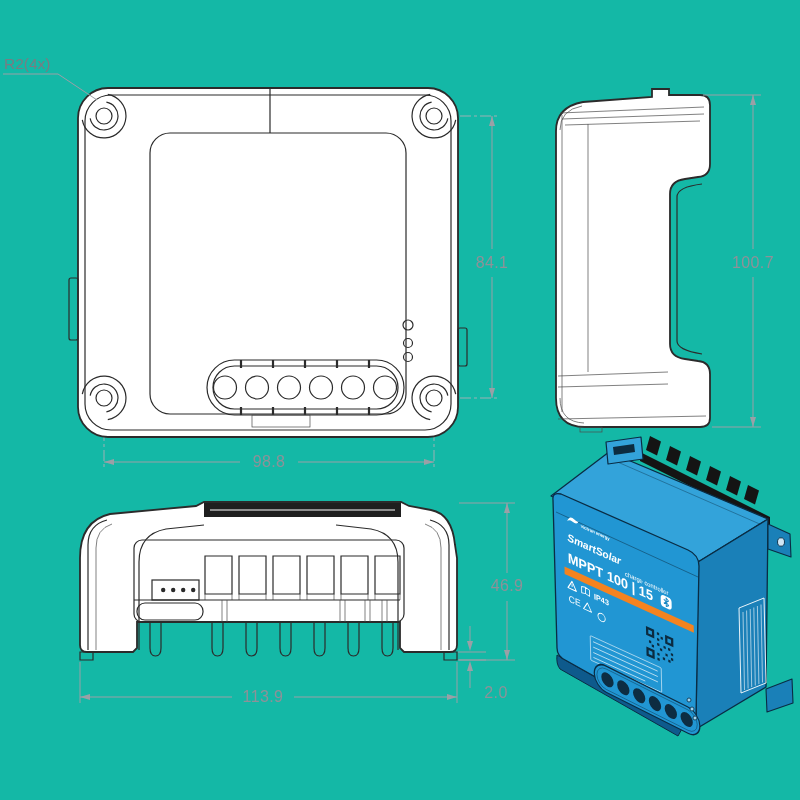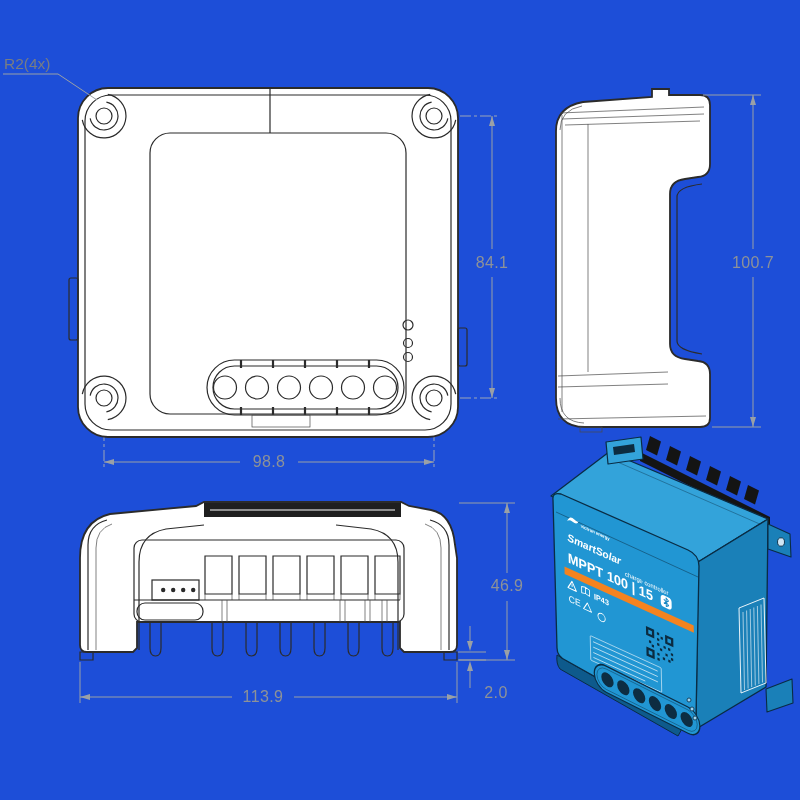--- a/index.html
+++ b/index.html
@@ -1,16 +1,16 @@
 <!DOCTYPE html>
 <html><head>
 <meta charset="utf-8">
 <style>
   html,body{margin:0;padding:0;background:#fff;}
-  .canvas{position:relative;width:800px;height:800px;background:#1d4ed8;overflow:hidden;}
+  .canvas{position:relative;width:800px;height:800px;background:#14b8a6;overflow:hidden;}
   svg{display:block;}
   svg text{font-family:"Liberation Sans","DejaVu Sans",sans-serif;}
   .dimtxt{fill:#8d9298;font-size:16px;letter-spacing:.4px;}
   .callouttxt{fill:#787d83;font-size:15.5px;}
   .dimline{stroke:#9aa0a6;stroke-width:1;fill:none;}
   .arrow{fill:#9aa0a6;stroke:none;}
   .cl{stroke:#aab0b5;stroke-width:.9;fill:none;stroke-dasharray:11 3 3 3;}
   .ol{stroke:#2b2b2b;stroke-width:1.8;fill:#fff;}
   .l1{stroke:#2b2b2b;stroke-width:1.2;fill:none;}
   .l0{stroke:#4a4a4a;stroke-width:.7;fill:none;}

